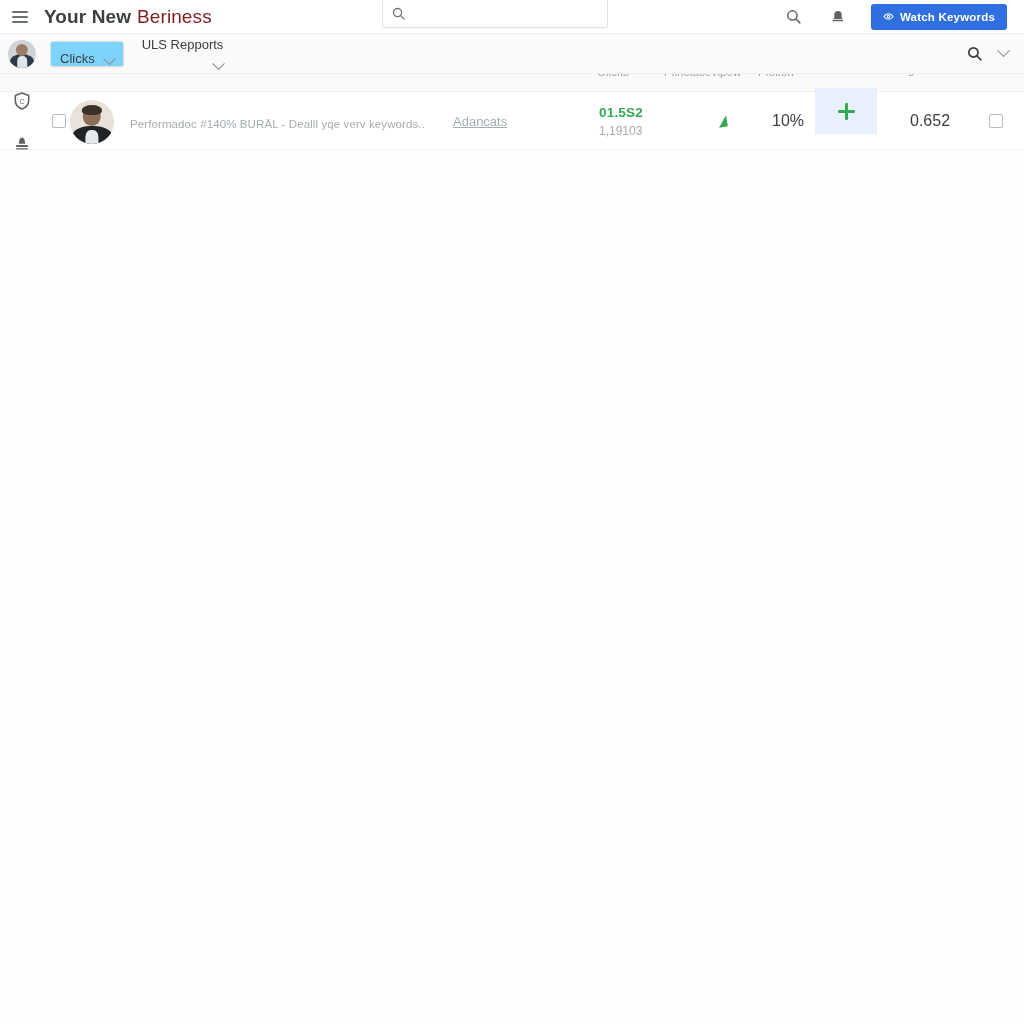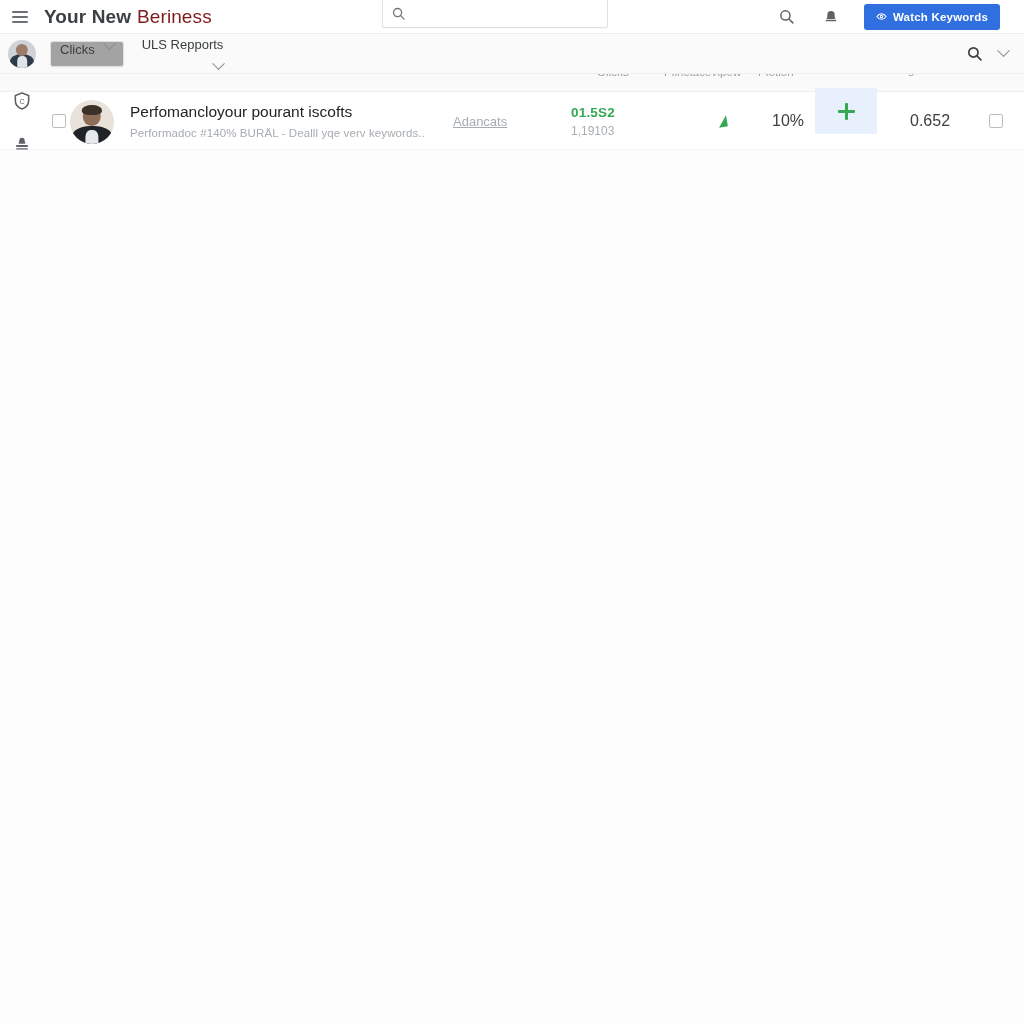--- a/index.html
+++ b/index.html
@@ -23,21 +23,21 @@
   }
 
   
   .topbar {
     position: relative;
     height: 34px;
     flex: 0 0 34px;
     background: #ffffff;
     display: flex;
     align-items: center;
-    padding: 0 24px 0 8px;
+    padding: 0 17px 0 8px;
     border-bottom: 1px solid #eceff1;
   }
 
   .hamburger {
     width: 20px;
     height: 16px;
     margin-right: 12px;
     margin-left: 4px;
     display: flex;
     flex-direction: column;
@@ -177,25 +177,25 @@
     bottom: -6%;
     width: 34%;
     height: 46%;
     transform: translateX(-50%);
     background: #dfe4e8;
     border-radius: 40% 40% 0 0;
   }
 
   .pill {
     height: 26px;
-    background: #a3a3a3;
+    background: #7dd3fc;
     border: 1px solid #e0e0e0;
     border-radius: 3px;
     display: flex;
-    align-items: flex-start;
+    align-items: flex-end;
     gap: 10px;
     padding: 0 9px;
     font-size: 13px;
     color: #3c4043;
     cursor: pointer;
     box-shadow: 0 1px 1px rgba(0,0,0,0.04);
     margin-right: 18px;
   }
 
   .plain-select {
@@ -553,27 +553,26 @@
       <div class="cb" style="position:absolute; left:52px; top:22px;"></div>
 
       <div class="row-avatar" style="position:absolute; left:70px; top:8px;">
         <div class="body"></div>
         <div class="shirt"></div>
         <div class="head"></div>
         <div class="hair"></div>
       </div>
 
       <div class="cell" style="left:130px; top:0; height:58px;">
-        <div class="row-title">Perfomancloyour pourant iscofts</div>
         <div class="row-sub">Performadoc #140% BURÄL - Dealll yqe verv keywords..</div>
       </div>
 
       <div class="cell v-muted" style="left:453px; top:0; height:58px;text-decoration:underline;">Adancats</div>
 
-      <div class="cell" style="left:571px; top:0; height:58px;">
+      <div class="cell" style="left:599px; top:0; height:58px;">
         <div class="v-green">01.5S2</div>
         <div class="v-sub">1,19103</div>
       </div>
 
       <div class="cell" style="left:718px; top:0; height:58px; align-items:center;">
         <span class="tri"></span>
       </div>
 
       <div class="cell v-plain" style="left:772px; top:0; height:58px;">10%</div>
 

